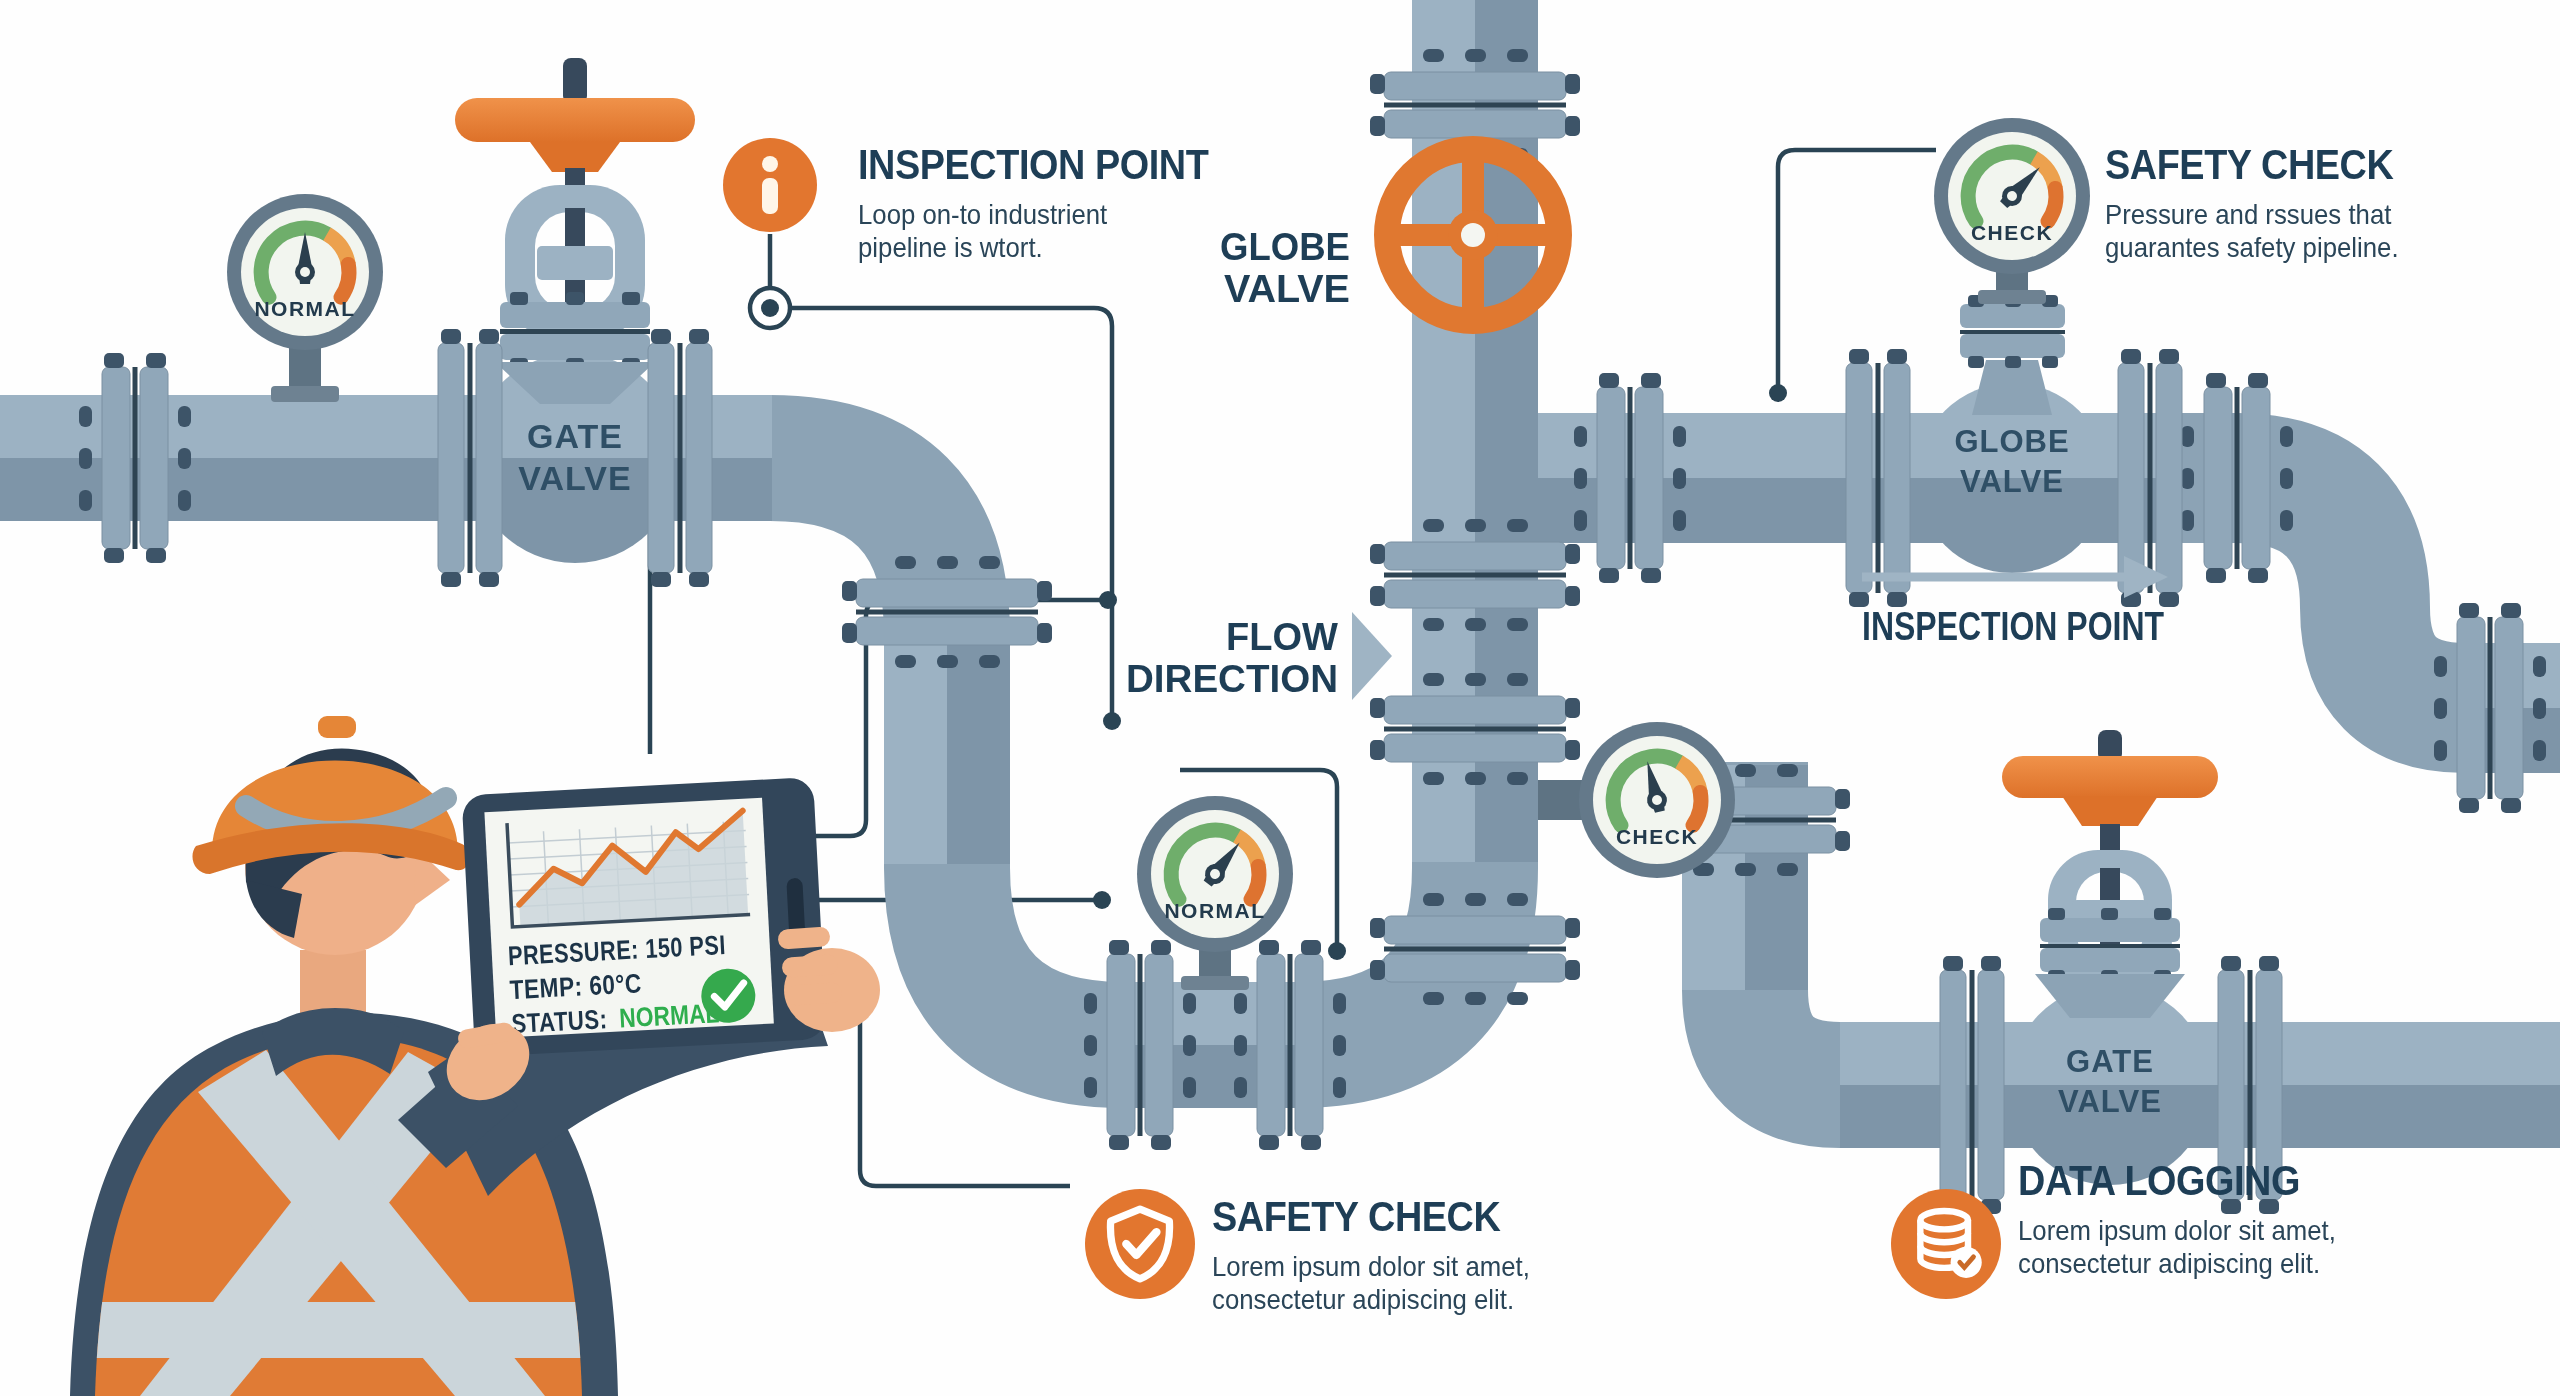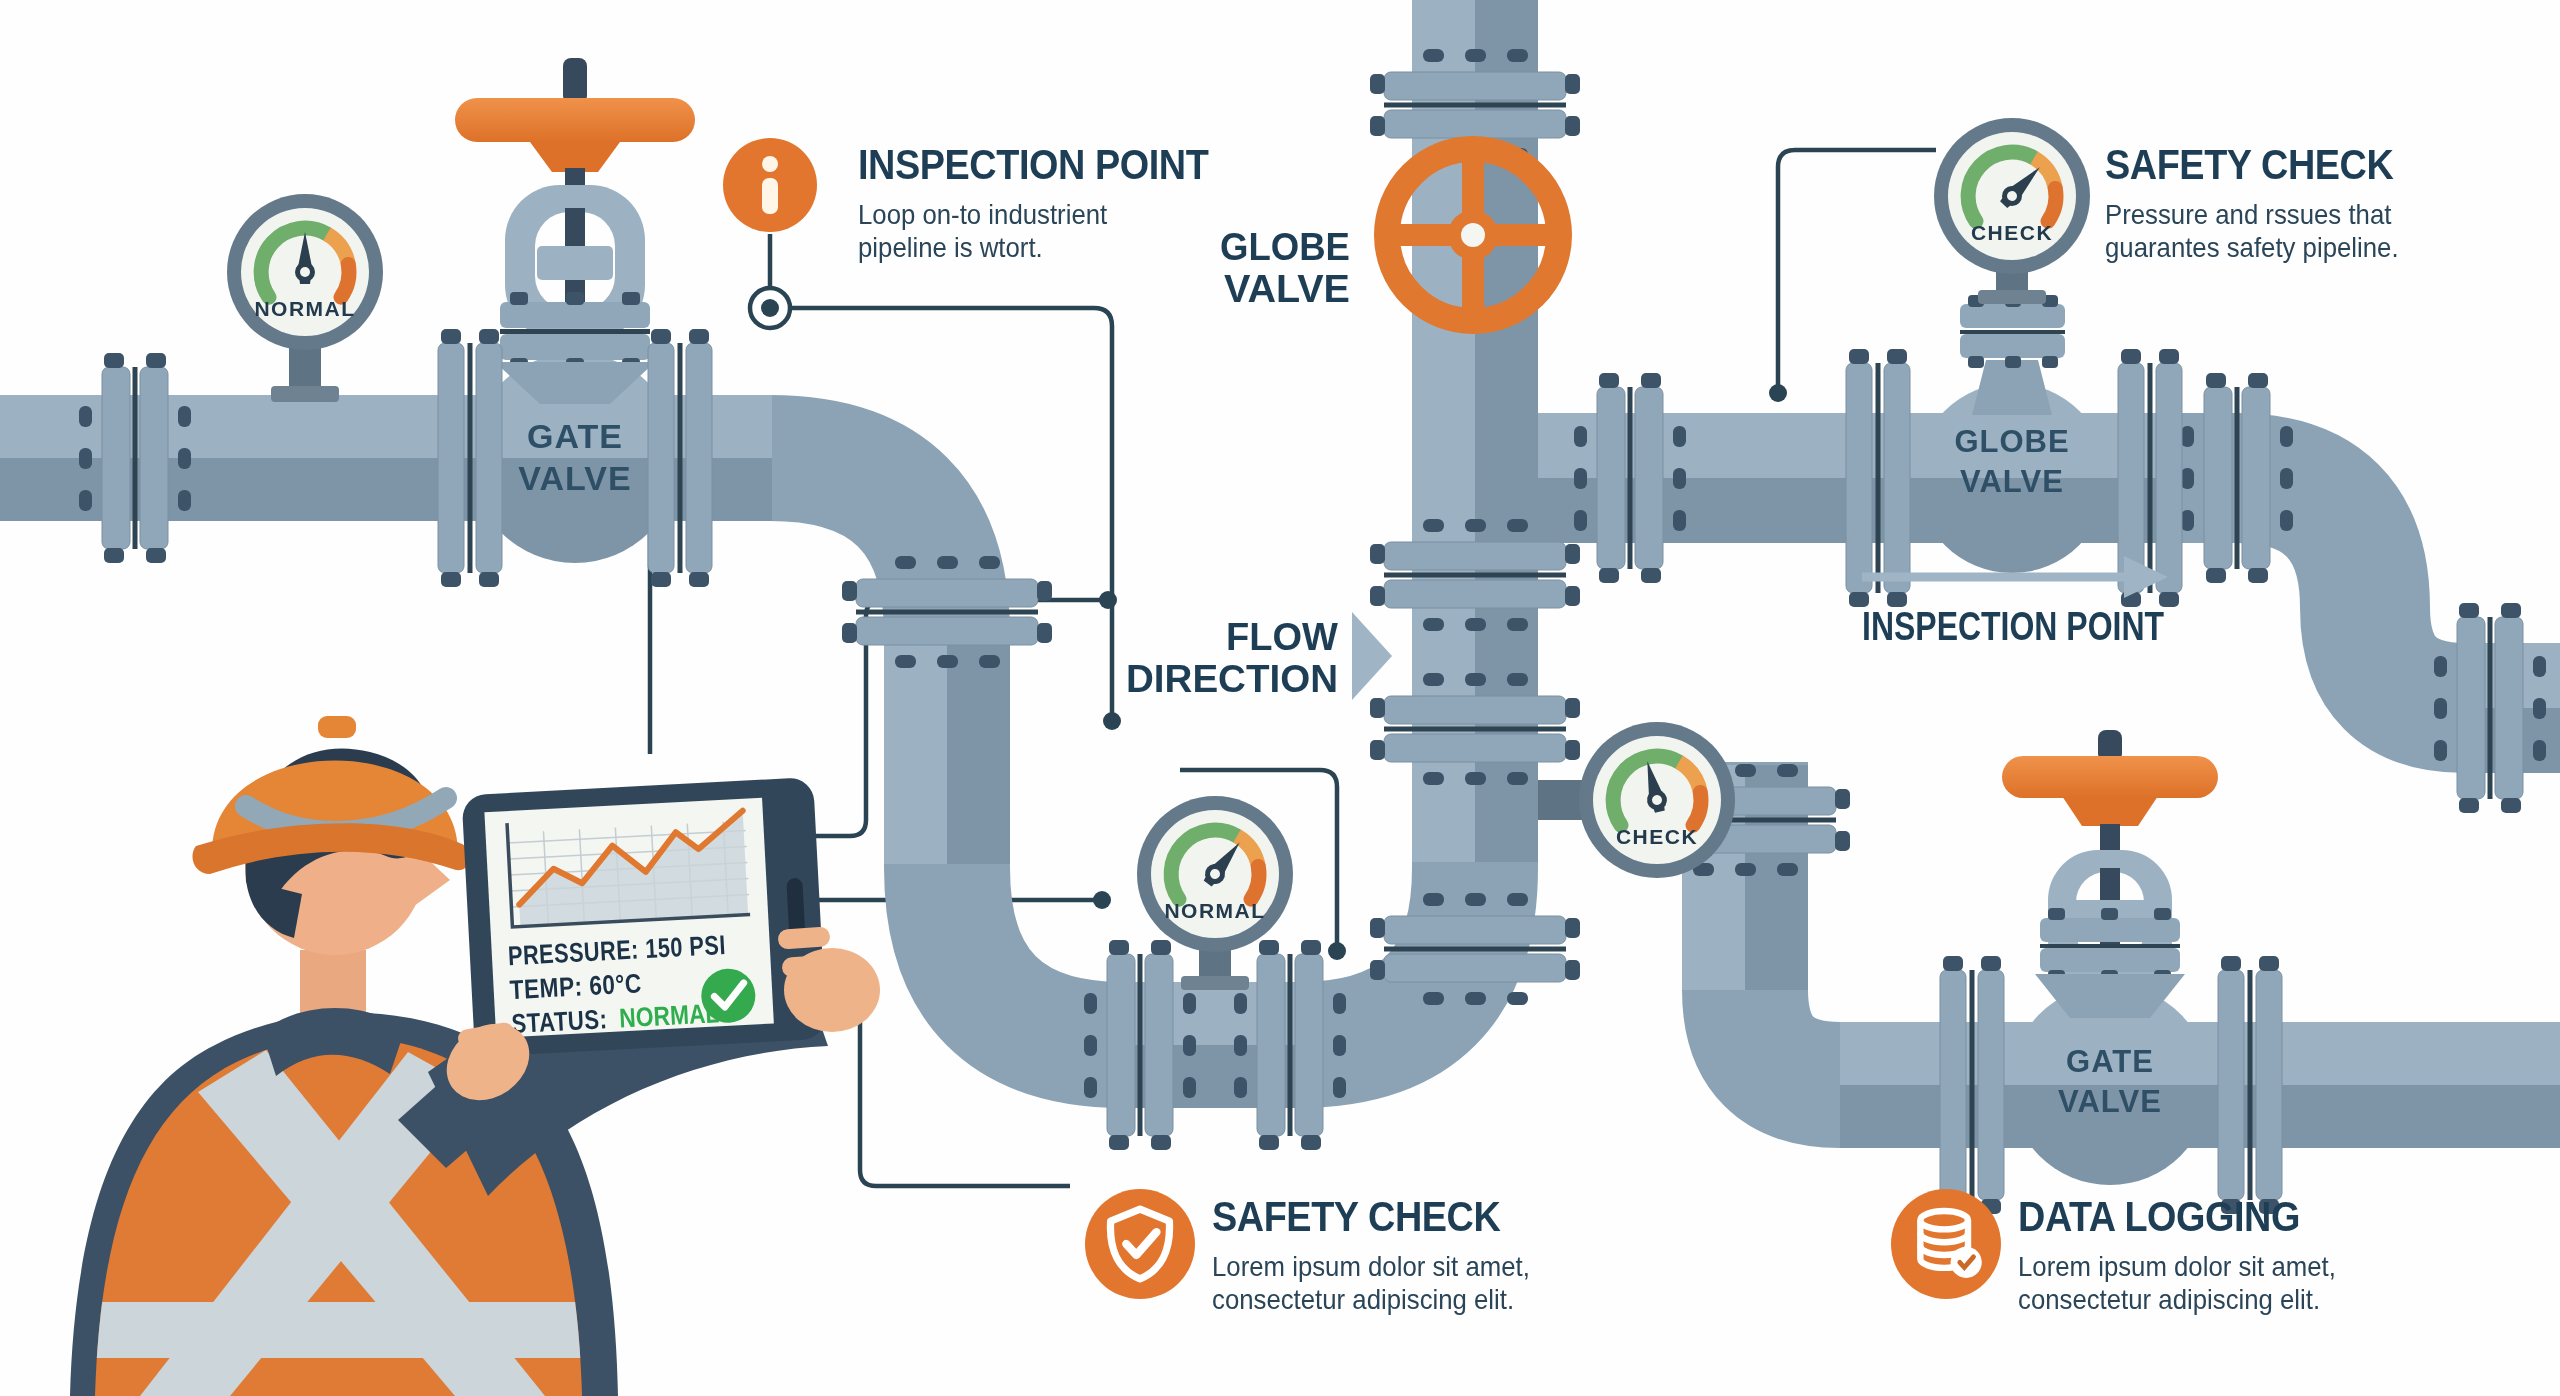--- a/index.html
+++ b/index.html
@@ -395,19 +395,19 @@
 <div class="anno icon-circle" style="left:1891px;top:1189px;width:110px;height:110px;">
   <svg viewBox="0 0 60 60" width="110" height="110">
     <ellipse cx="29" cy="17" rx="13" ry="5" fill="none" stroke="#FFFFFF" stroke-width="3.5"></ellipse>
     <path d="M16 17 V 38 A 13 5 0 0 0 42 38 V 17" fill="none" stroke="#FFFFFF" stroke-width="3.5"></path>
     <path d="M16 24 A 13 5 0 0 0 42 24" fill="none" stroke="#FFFFFF" stroke-width="3.5"></path>
     <path d="M16 31 A 13 5 0 0 0 42 31" fill="none" stroke="#FFFFFF" stroke-width="3.5"></path>
     <circle cx="41" cy="40" r="8.5" fill="#FFFFFF"></circle>
     <path d="M37.5 40 l2.5 2.8 l5 -5.8" fill="none" stroke="#C96A28" stroke-width="2.6" stroke-linecap="round"></path>
   </svg>
 </div>
-<div class="anno" style="left:2018px;top:1192px;">
+<div class="anno" style="left:2018px;top:1156px;">
   <div class="anno-title">DATA LOGGING</div>
   <div class="anno-desc" style="margin-top:9px;">Lorem ipsum dolor sit amet,</div>
   <div class="anno-desc">consectetur adipiscing elit.</div>
 </div>
 
 </div>
 
 </body></html>

